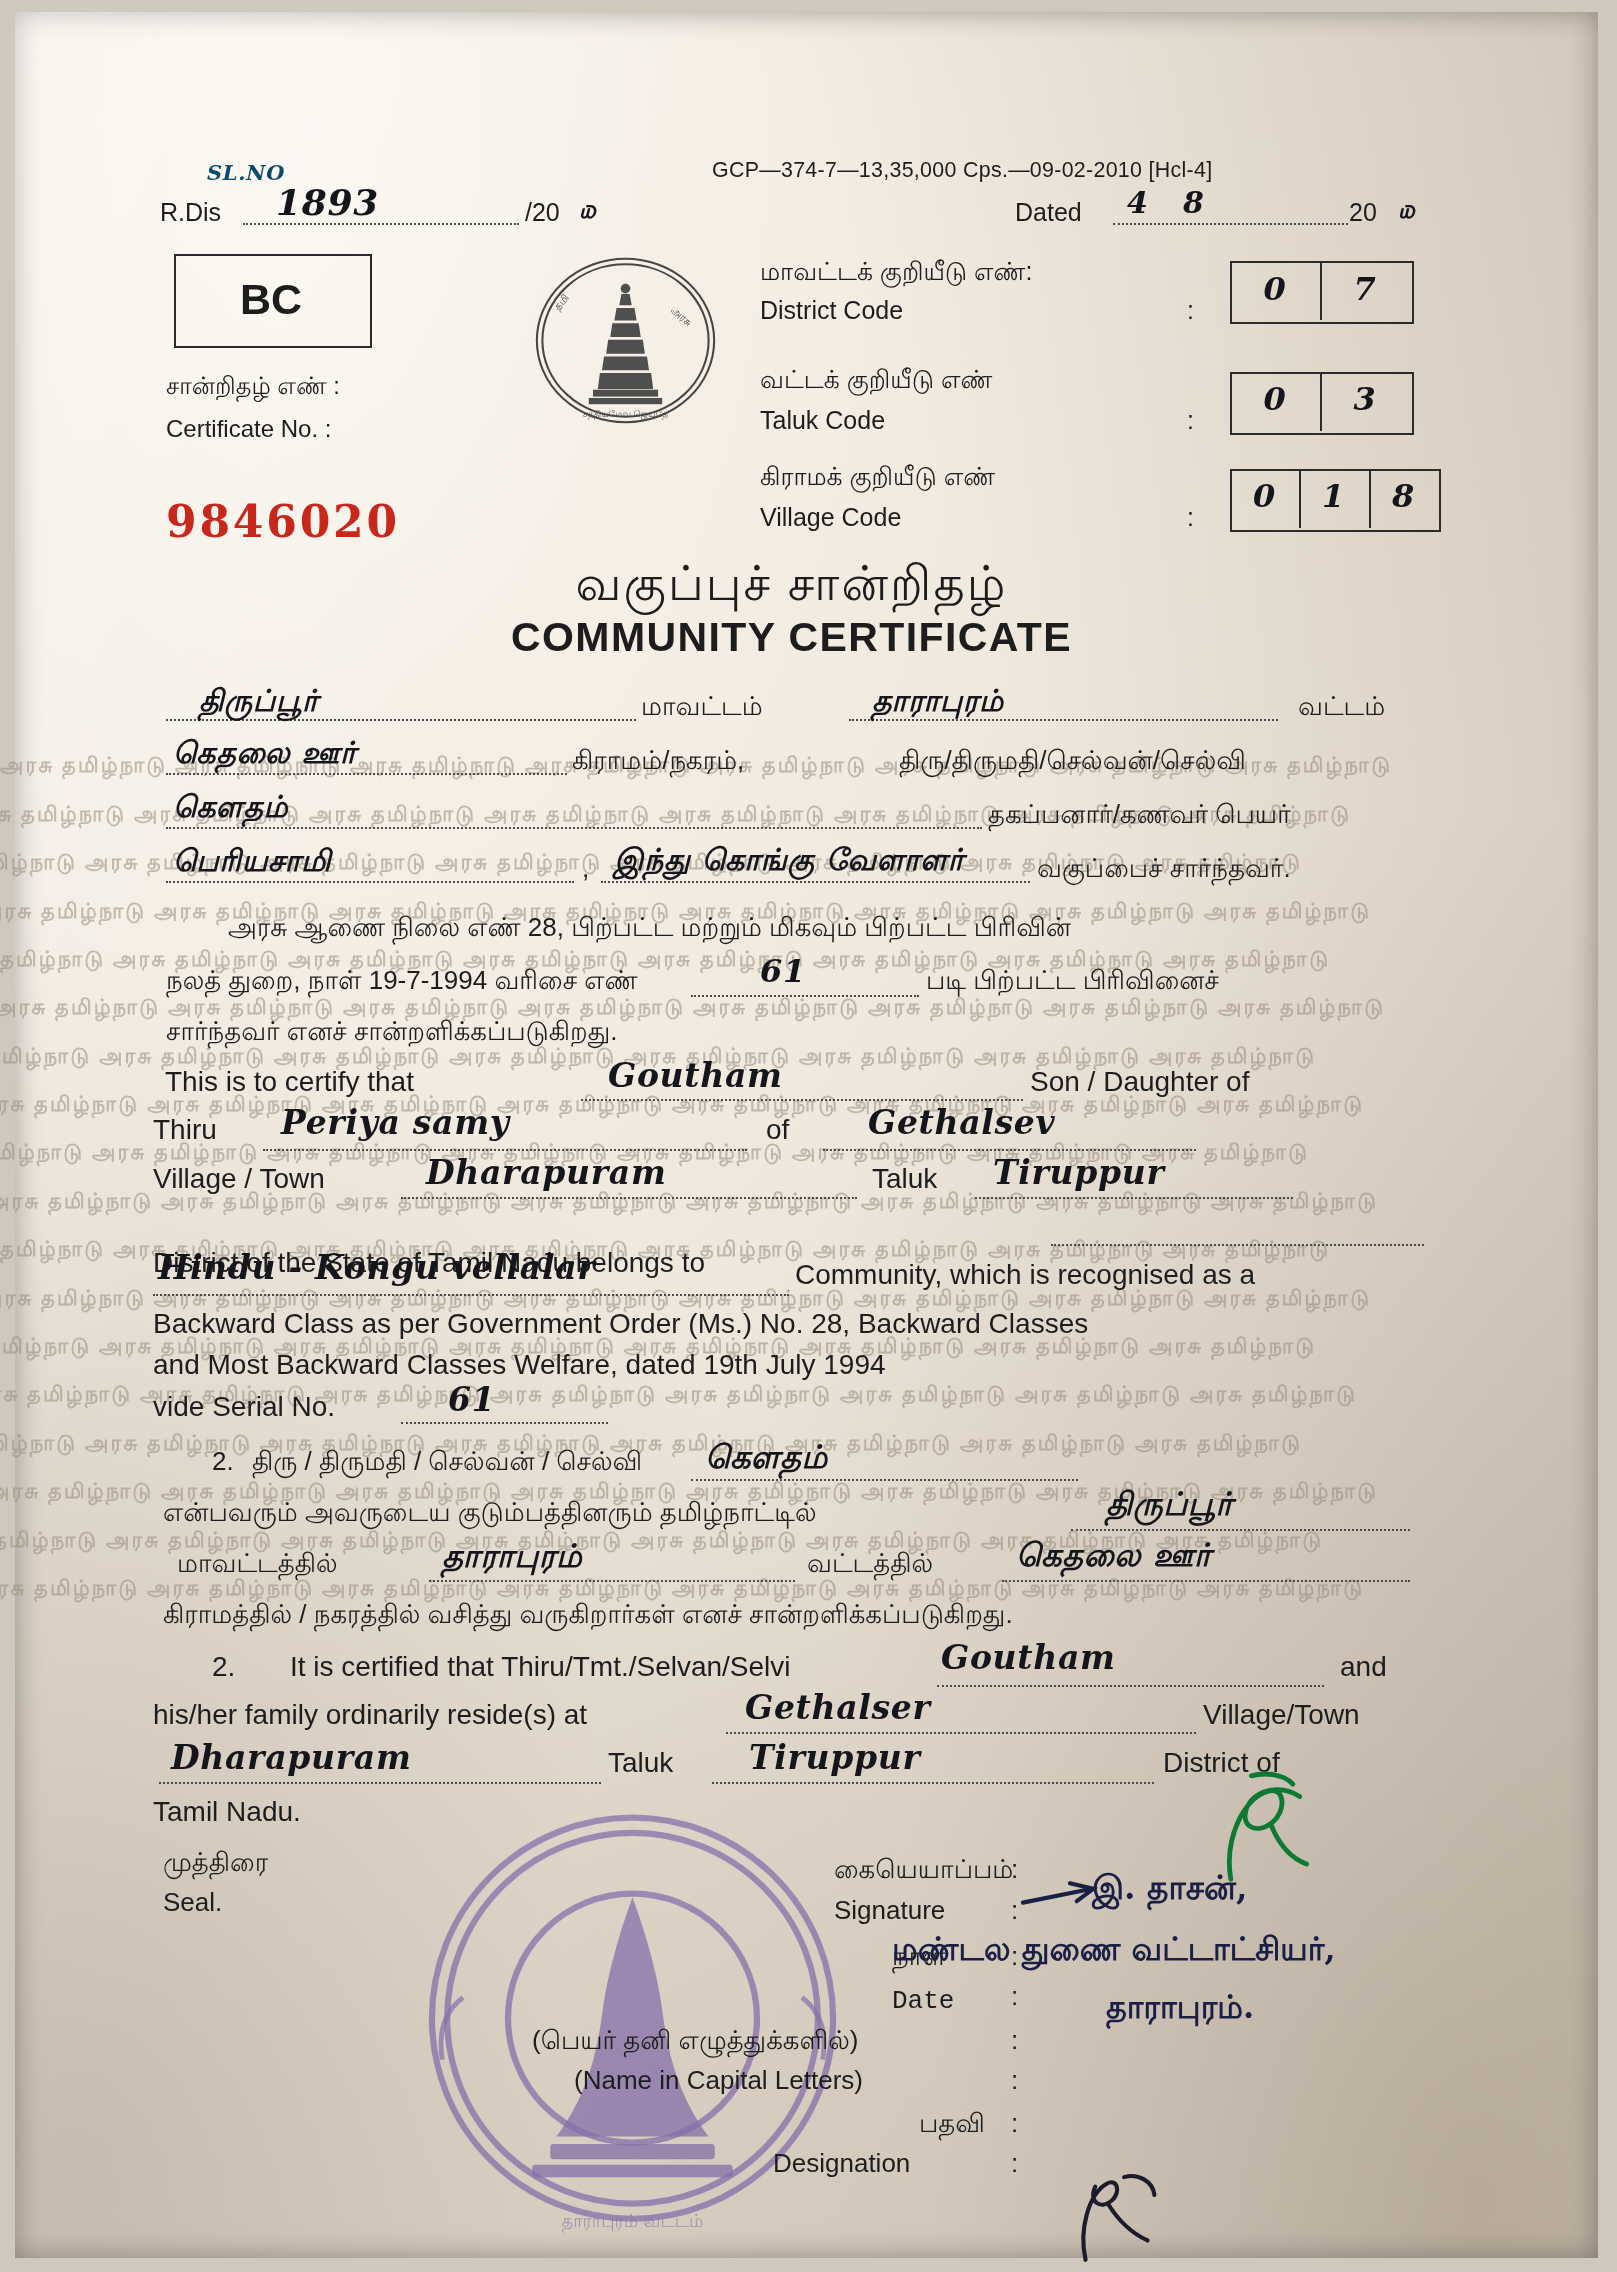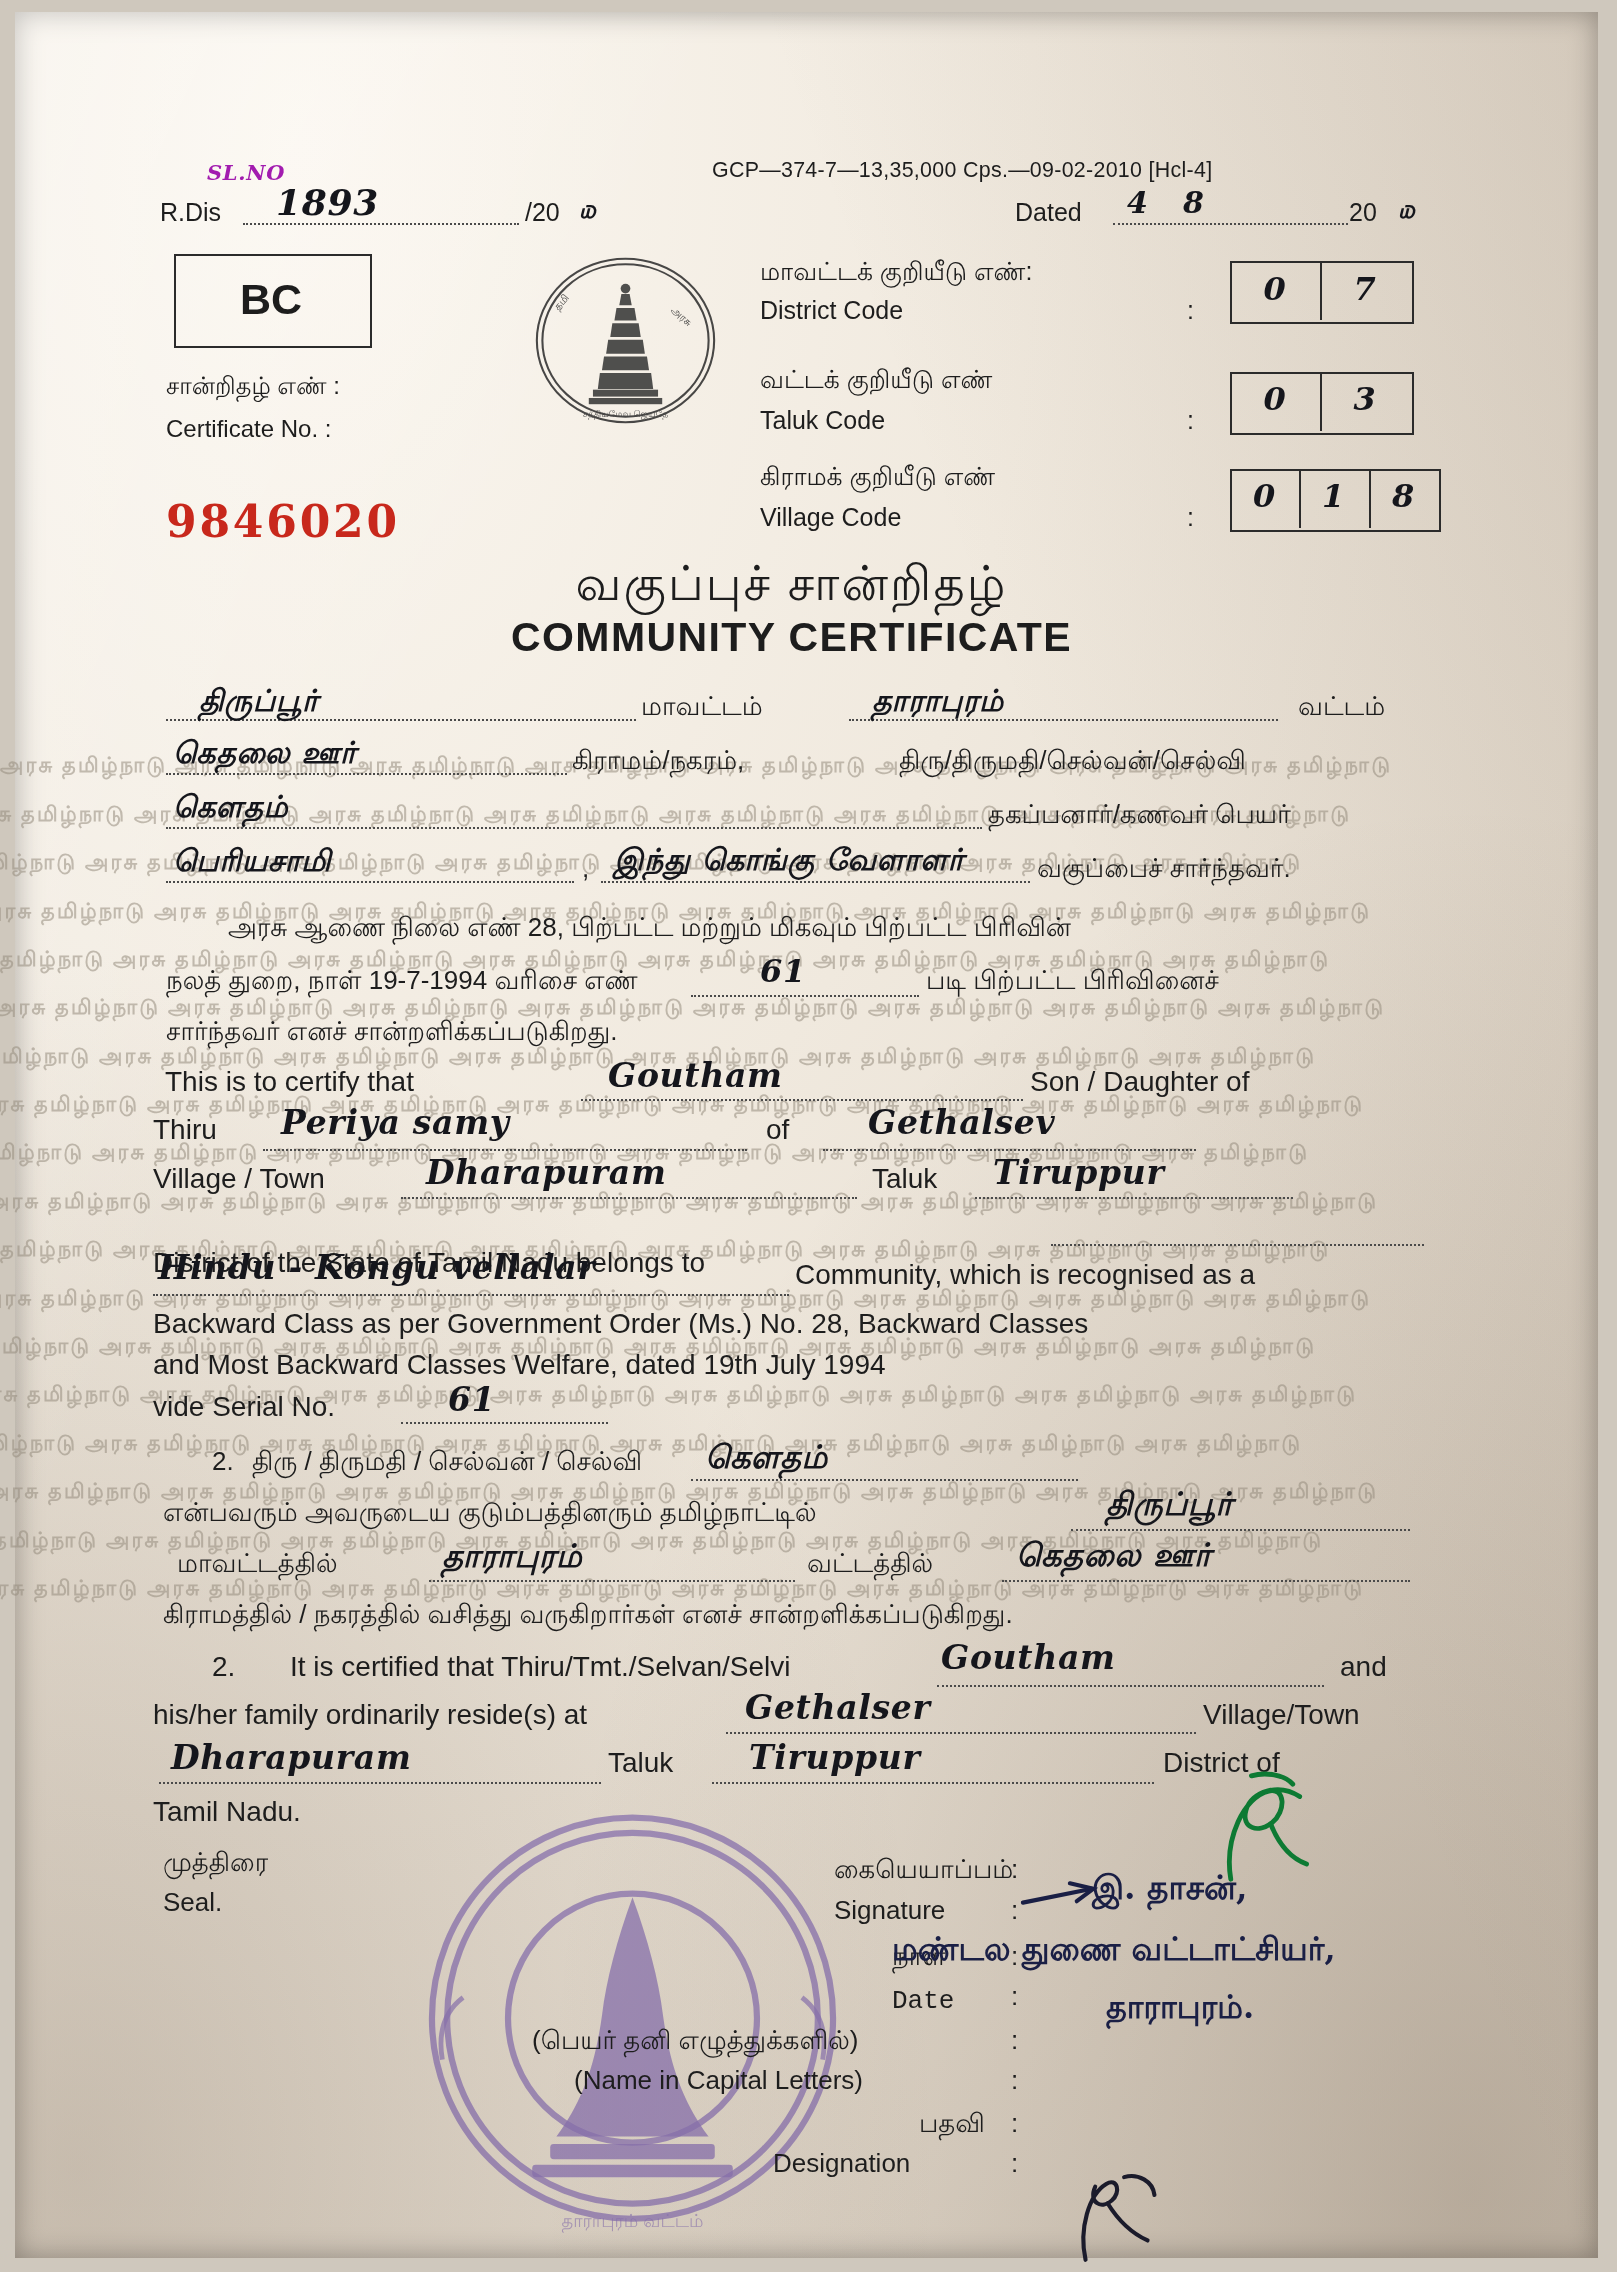--- a/index.html
+++ b/index.html
@@ -136,21 +136,21 @@
     <div class="watermark" style="top:1286px; left:-21px;">அரசு தமிழ்நாடு அரசு தமிழ்நாடு அரசு தமிழ்நாடு அரசு தமிழ்நாடு அரசு தமிழ்நாடு அரசு தமிழ்நாடு அரசு தமிழ்நாடு அரசு தமிழ்நாடு</div>
     <div class="watermark" style="top:1334px; left:-76px;">அரசு தமிழ்நாடு அரசு தமிழ்நாடு அரசு தமிழ்நாடு அரசு தமிழ்நாடு அரசு தமிழ்நாடு அரசு தமிழ்நாடு அரசு தமிழ்நாடு அரசு தமிழ்நாடு</div>
     <div class="watermark" style="top:1382px; left:-35px;">அரசு தமிழ்நாடு அரசு தமிழ்நாடு அரசு தமிழ்நாடு அரசு தமிழ்நாடு அரசு தமிழ்நாடு அரசு தமிழ்நாடு அரசு தமிழ்நாடு அரசு தமிழ்நாடு</div>
     <div class="watermark" style="top:1431px; left:-90px;">அரசு தமிழ்நாடு அரசு தமிழ்நாடு அரசு தமிழ்நாடு அரசு தமிழ்நாடு அரசு தமிழ்நாடு அரசு தமிழ்நாடு அரசு தமிழ்நாடு அரசு தமிழ்நாடு</div>
     <div class="watermark" style="top:1479px; left:-14px;">அரசு தமிழ்நாடு அரசு தமிழ்நாடு அரசு தமிழ்நாடு அரசு தமிழ்நாடு அரசு தமிழ்நாடு அரசு தமிழ்நாடு அரசு தமிழ்நாடு அரசு தமிழ்நாடு</div>
     <div class="watermark" style="top:1528px; left:-69px;">அரசு தமிழ்நாடு அரசு தமிழ்நாடு அரசு தமிழ்நாடு அரசு தமிழ்நாடு அரசு தமிழ்நாடு அரசு தமிழ்நாடு அரசு தமிழ்நாடு அரசு தமிழ்நாடு</div>
     <div class="watermark" style="top:1576px; left:-28px;">அரசு தமிழ்நாடு அரசு தமிழ்நாடு அரசு தமிழ்நாடு அரசு தமிழ்நாடு அரசு தமிழ்நாடு அரசு தமிழ்நாடு அரசு தமிழ்நாடு அரசு தமிழ்நாடு</div>
 
     <div class="printed" style="left:712px; top:158px; font-size:21.4px; letter-spacing:0.3px;">GCP—374-7—13,35,000  Cps.—09-02-2010 [Hcl-4]</div>
 
-    <div class="hand" style="left:207px; top:160px; font-size:21px; color:#a21caf;">SL.NO</div>
+    <div class="hand" style="left:207px; top:160px; font-size:21px; color:#0c4a6e;">SL.NO</div>
     <div class="printed" style="left:160px; top:198px; font-size:25px;">R.Dis</div>
     <div class="dots" style="left:243px; top:223px; width:276px;"></div>
     <div class="hand" style="left:276px; top:181px; font-size:36px;">1893</div>
     <div class="printed" style="left:525px; top:198px; font-size:25px;">/20</div>
     <div class="hand" style="left:579px; top:194px; font-size:26px;">௰</div>
 
     <div class="printed" style="left:1015px; top:198px; font-size:25px;">Dated</div>
     <div class="dots" style="left:1113px; top:223px; width:235px;"></div>
     <div class="hand" style="left:1127px; top:185px; font-size:30px;">4</div>
     <div class="hand" style="left:1183px; top:185px; font-size:30px;">8</div>

